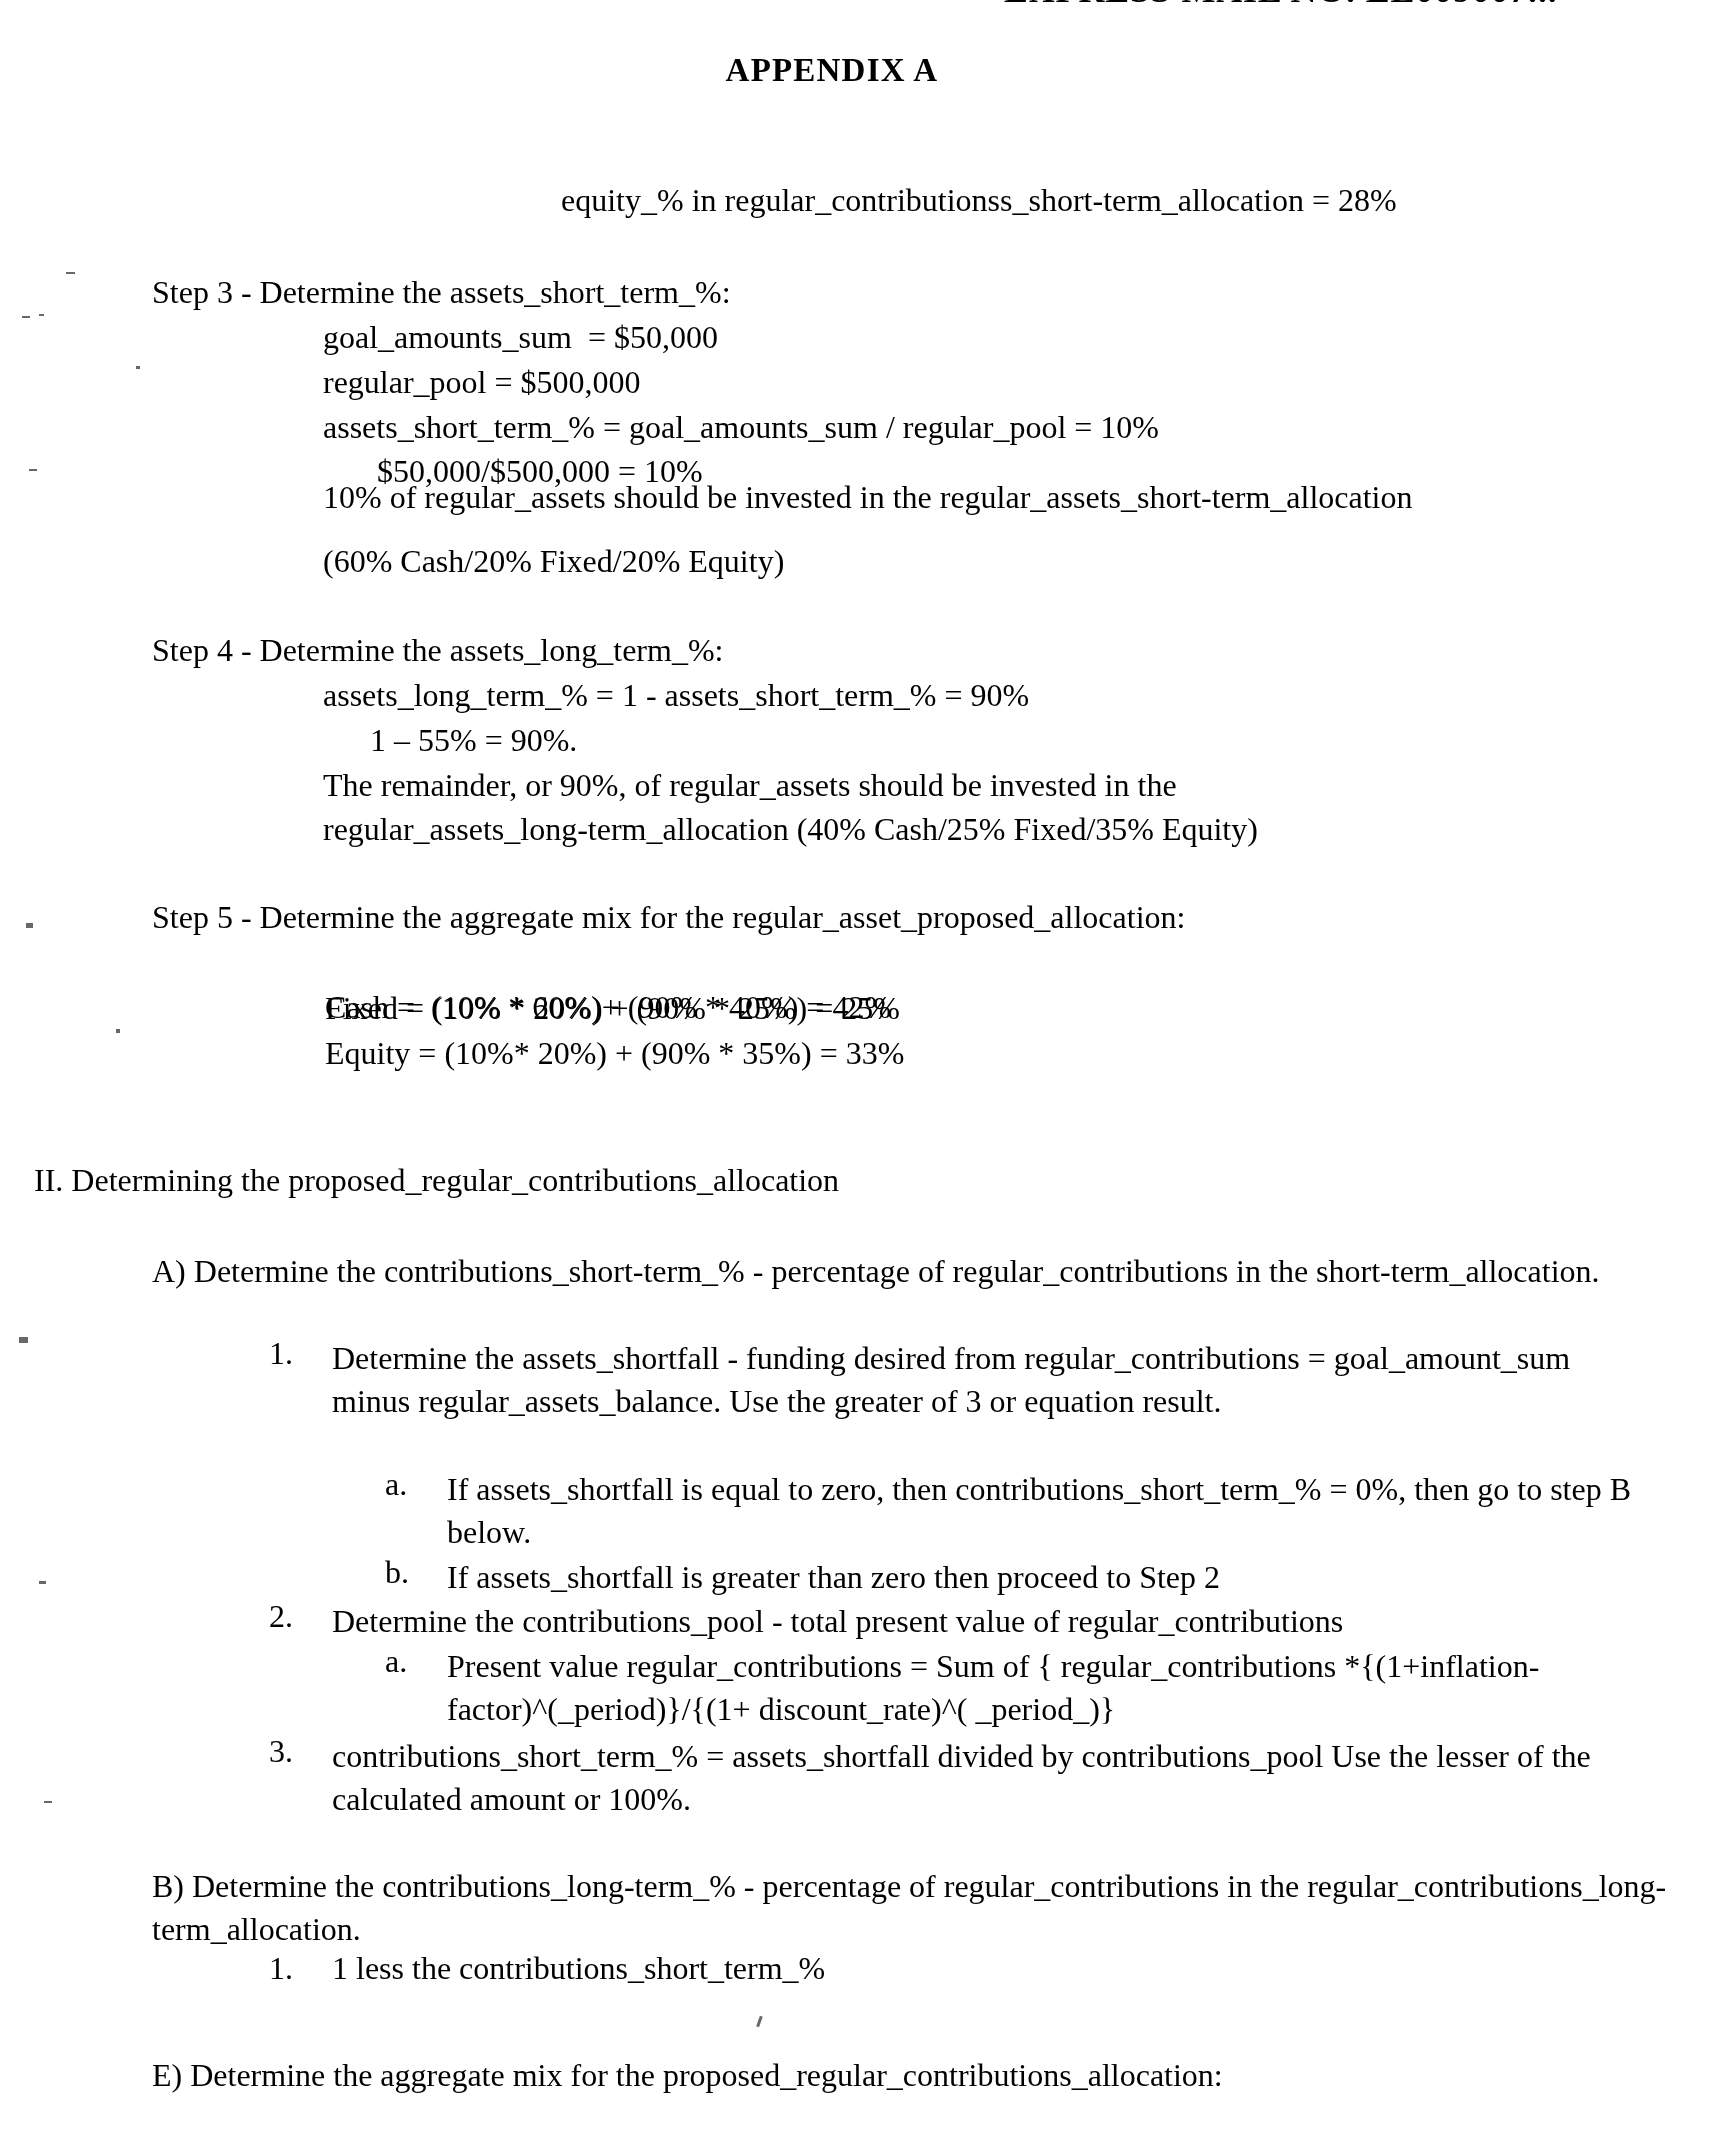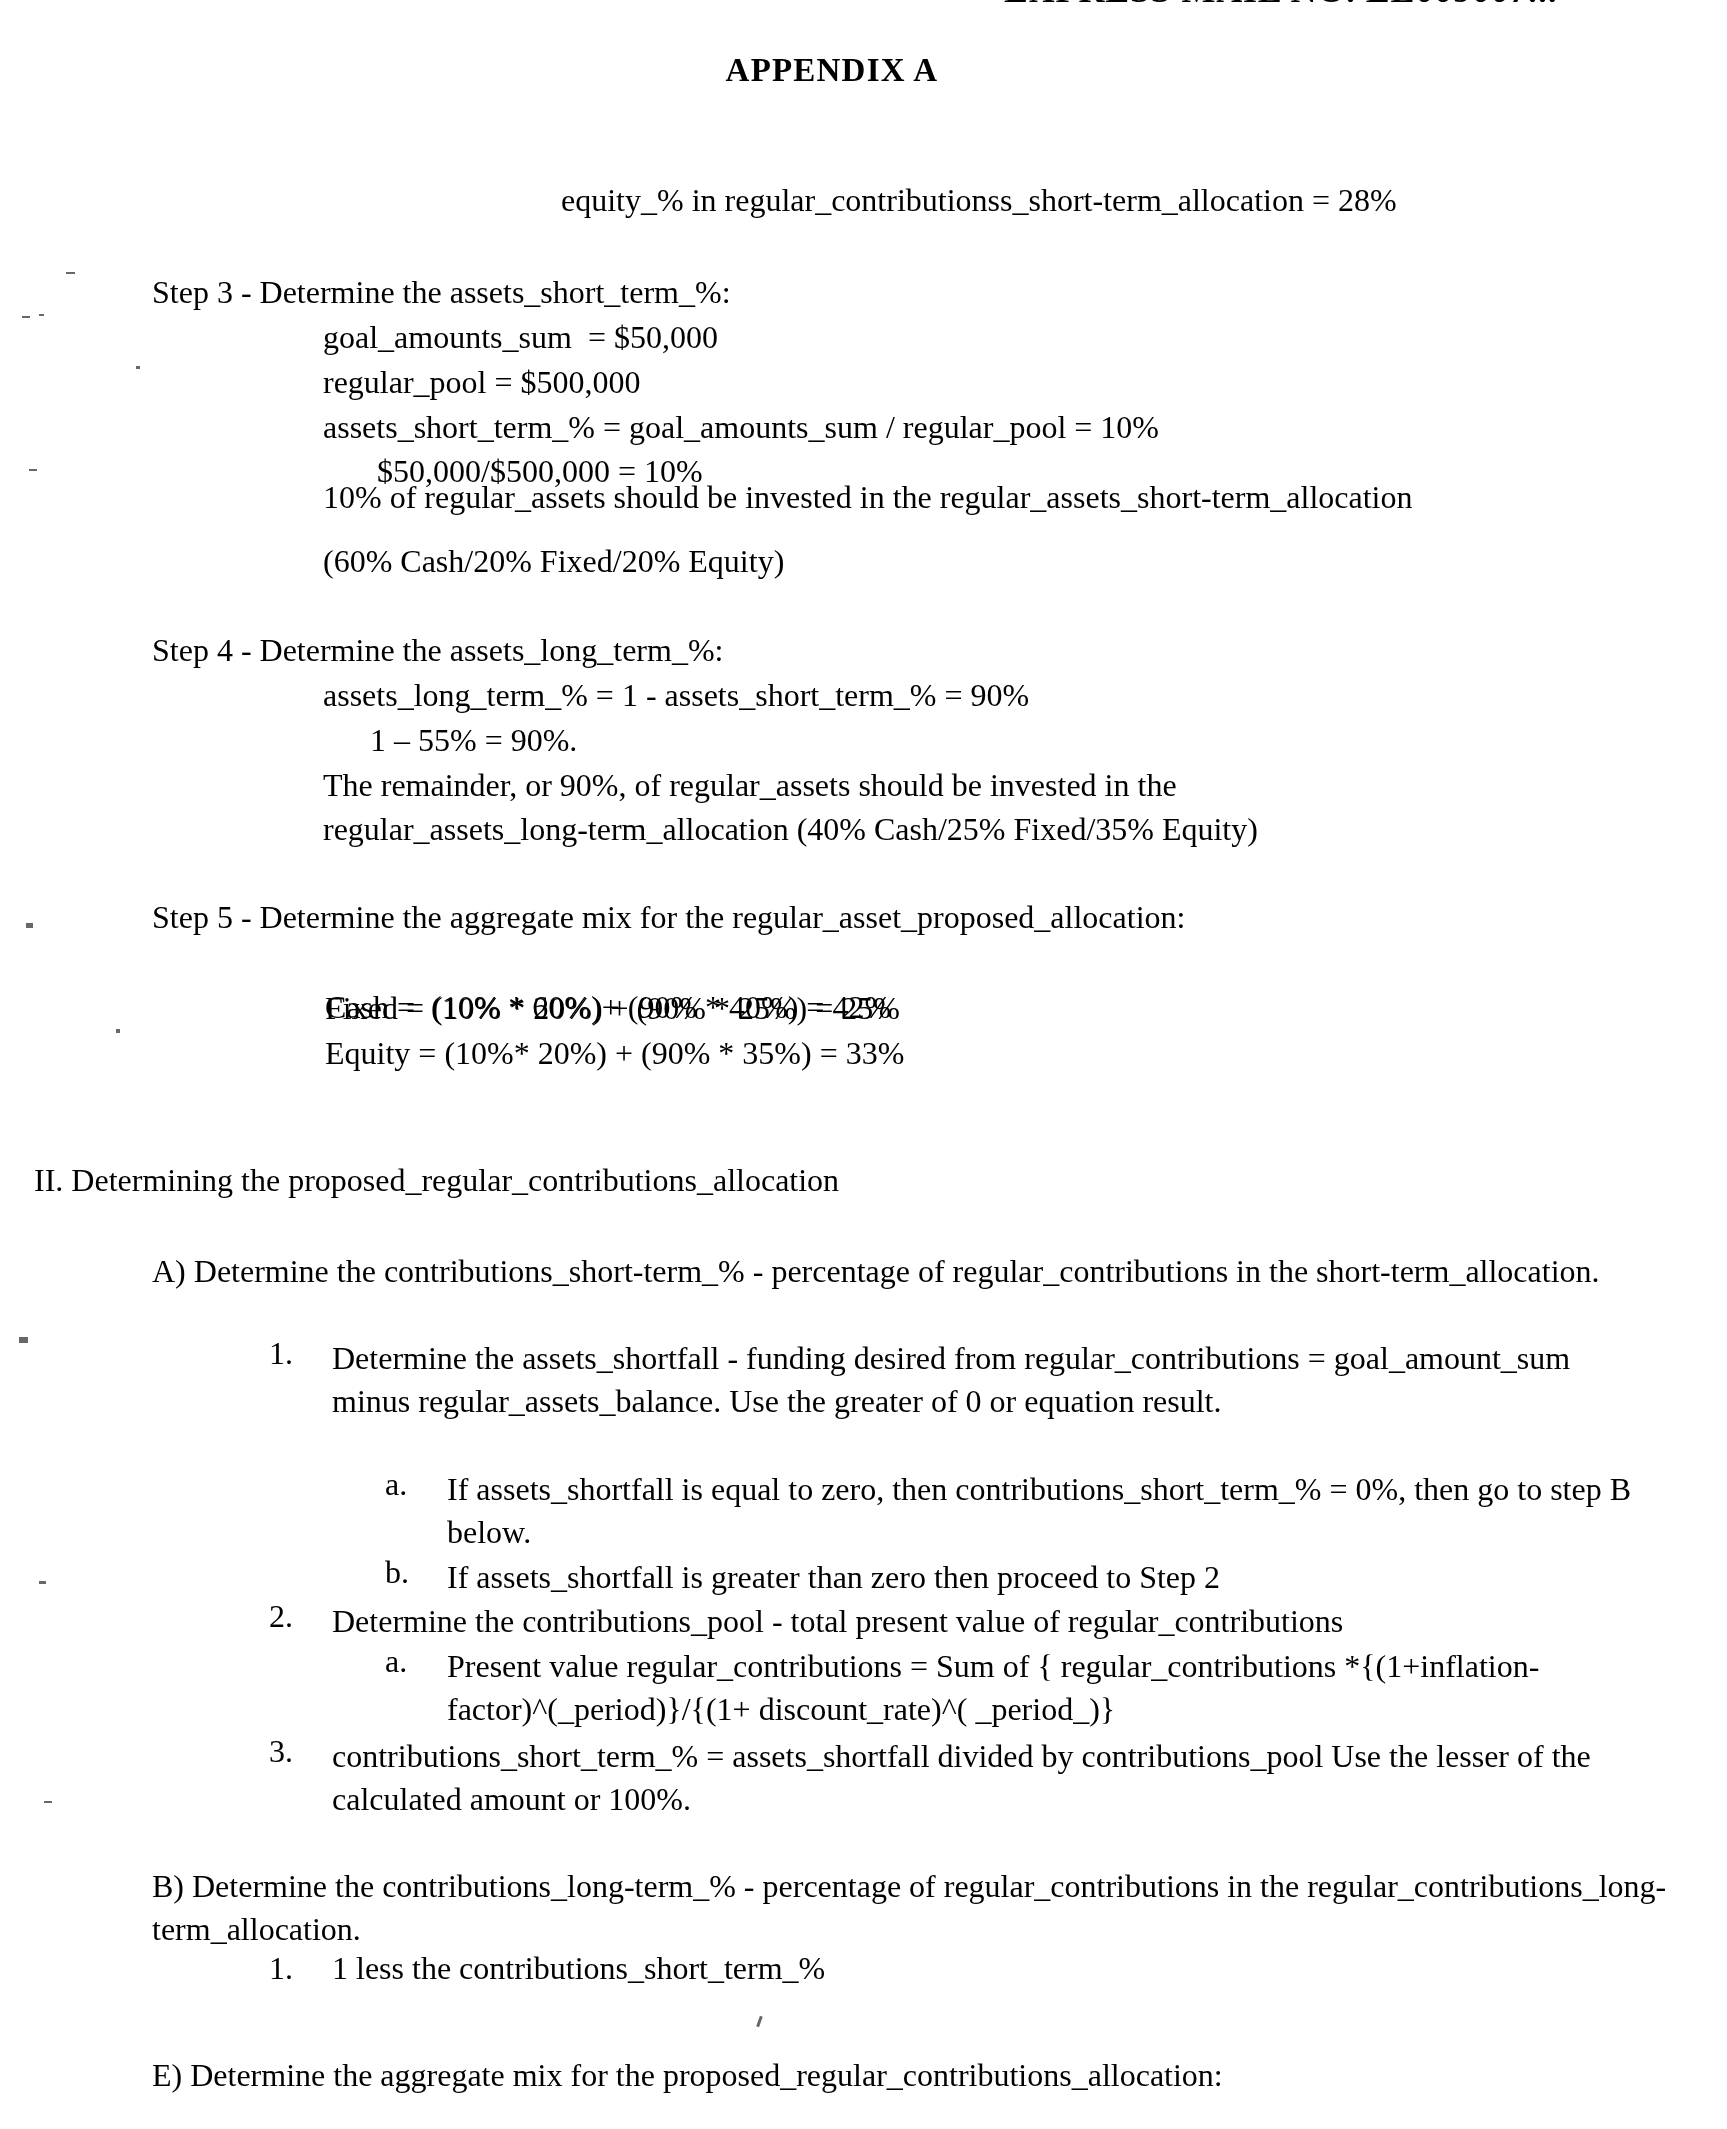--- a/index.html
+++ b/index.html
@@ -106,21 +106,21 @@
   <div class="ln" style="left:152px; top:901px;">Step 5 - Determine the aggregate mix for the regular_asset_proposed_allocation:</div>
   <div class="ln" style="left:325px; top:991px;">Cash =  (10% * 60%)+ (90% * 40%) = 42%</div>
   <div class="ln" style="left:325px; top:992px;">Fixed = (10% * 20%) + (90% * 25%) = 25%</div>
   <div class="ln" style="left:325px; top:1037px;">Equity = (10%* 20%) + (90% * 35%) = 33%</div>
 
   <div class="ln" style="left:34px; top:1164px;">II. Determining the proposed_regular_contributions_allocation</div>
 
   <div class="para" style="left:152px; top:1250px; width:1539px;">A) Determine the contributions_short-term_% -  percentage of regular_contributions in the short-term_allocation.</div>
 
   <div class="ln" style="left:269px; top:1337px; font-size:32px;">1.</div>
-  <div class="para" style="left:332px; top:1337px; width:1314px;">Determine the assets_shortfall  - funding desired from regular_contributions = goal_amount_sum minus regular_assets_balance.  Use the greater of 0 or equation result.</div>
+  <div class="para" style="left:332px; top:1337px; width:1314px;">Determine the assets_shortfall  - funding desired from regular_contributions = goal_amount_sum minus regular_assets_balance.  Use the greater of 3 or equation result.</div>
 
   <div class="ln" style="left:385px; top:1468px;">a.</div>
   <div class="para" style="left:447px; top:1468px; width:1206px;">If assets_shortfall is equal to zero, then contributions_short_term_% = 0%, then go to step B below.</div>
 
   <div class="ln" style="left:385px; top:1556px;">b.</div>
   <div class="para" style="left:447px; top:1556px; width:1206px;">If assets_shortfall is greater than zero then proceed to Step 2</div>
 
   <div class="ln" style="left:269px; top:1600px;">2.</div>
   <div class="para" style="left:332px; top:1600px; width:1330px;">Determine the contributions_pool  - total present value of regular_contributions</div>
 

